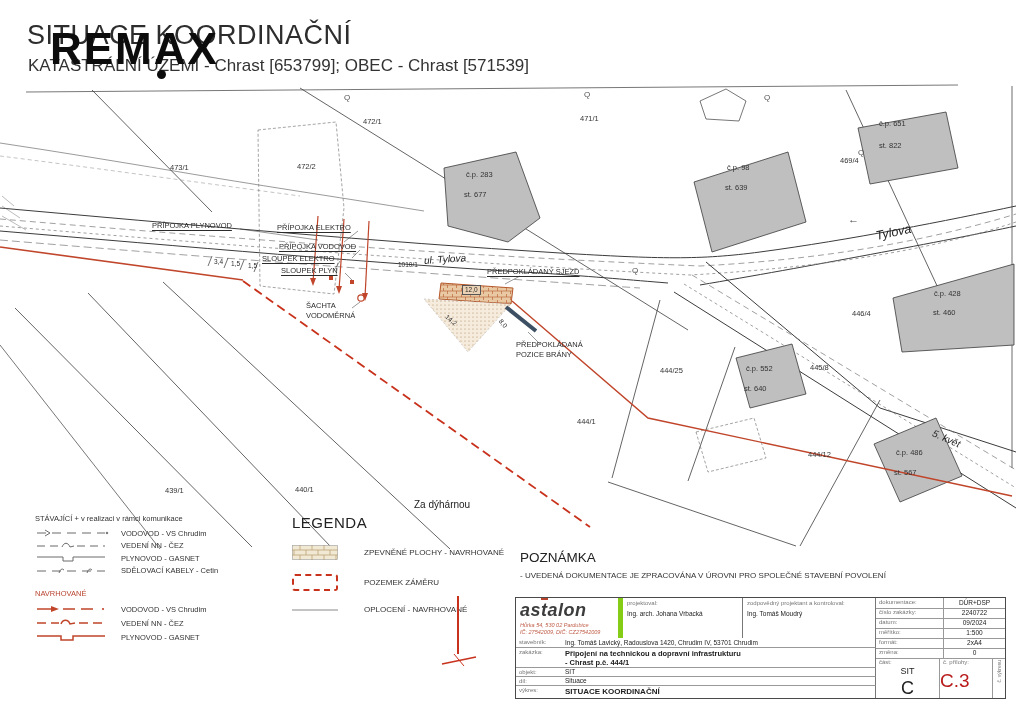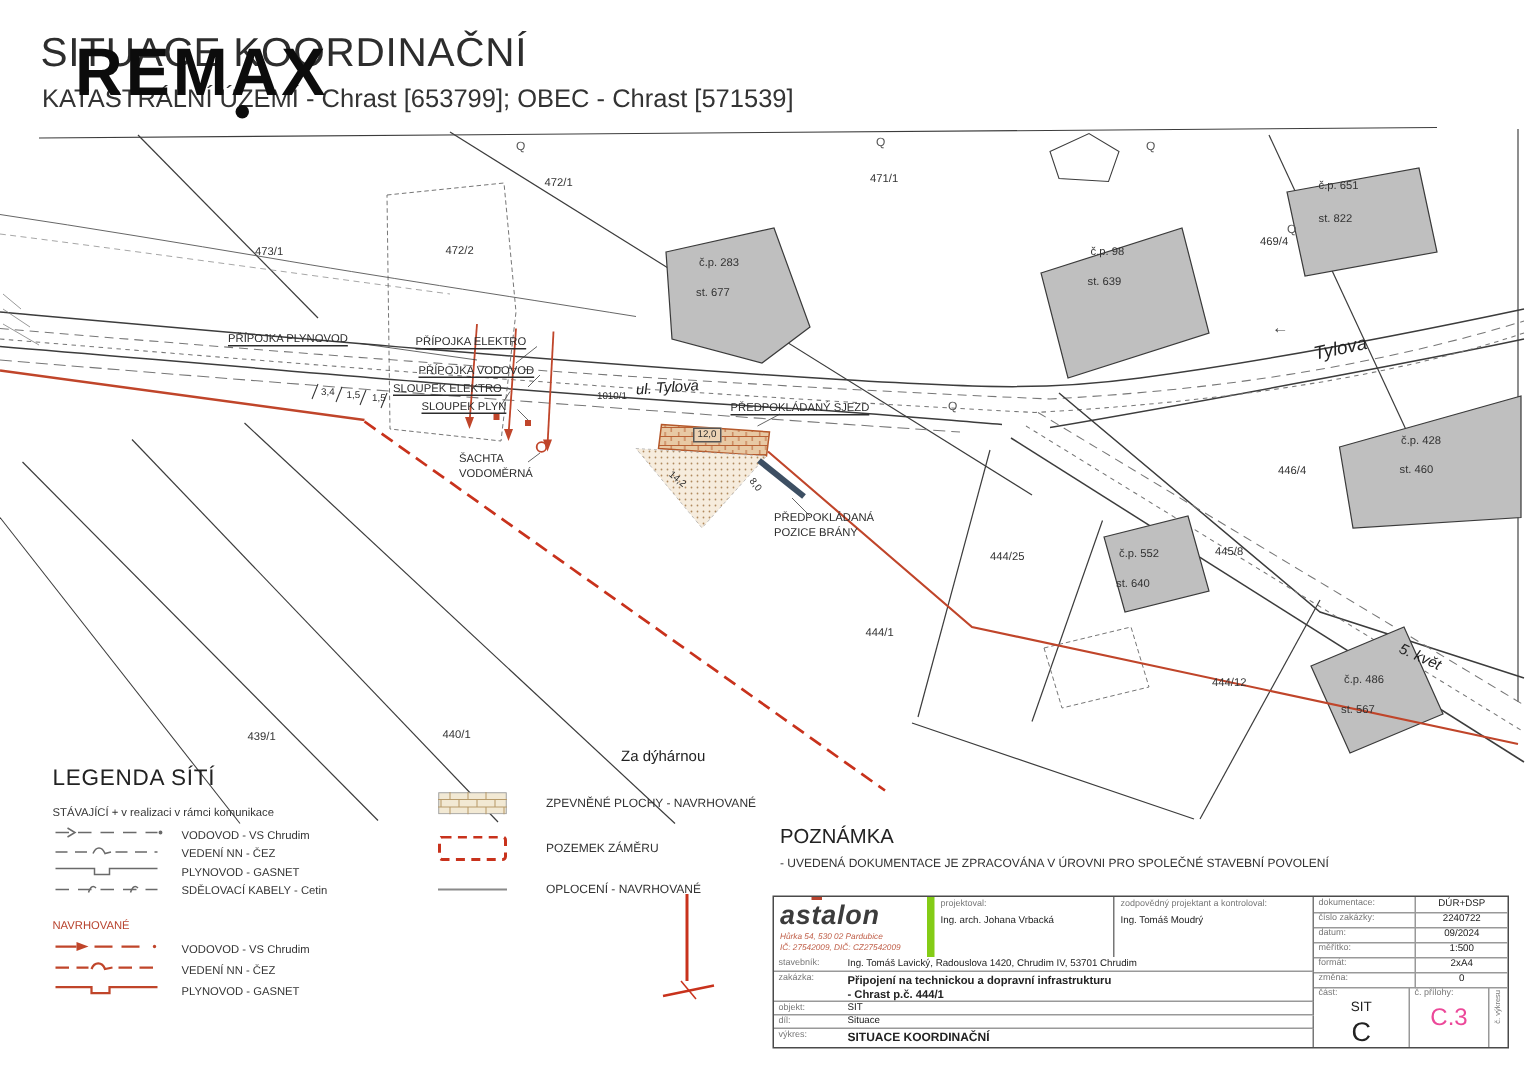--- a/index.html
+++ b/index.html
@@ -57,21 +57,21 @@
   .docrow .dl{width:62px;border-right:1px solid #999;padding:1px 2px 0 3px;}
   .docrow .dv{flex:1;text-align:center;padding-top:1px;}
   .lrow{position:absolute;left:0;width:360px;border-bottom:1px solid #999;display:flex;border-right:1px solid #777;box-sizing:border-box;}
   .lrow .ll{width:44px;flex:none;padding:1px 2px 0 3px;}
   #tb-cast{left:360px;top:60px;width:64px;height:40px;border-right:1px solid #999;}
   #tb-cast .cl{padding:1px 0 0 3px;}
   #tb-cast .cv{text-align:center;font-size:9px;color:#222;}
   #tb-cast .big{text-align:center;font-size:18px;color:#222;margin-top:2px;}
   #tb-pril{left:424px;top:60px;width:53px;height:40px;border-right:1px solid #999;}
   #tb-pril .cl{padding:1px 0 0 3px;}
-  #tb-pril .big{text-align:center;font-size:16px;color:#ec4899;margin-top:4px;}
+  #tb-pril .big{text-align:left;font-size:19px;color:#b91c1c;margin-top:4px;}
   #tb-side{left:477px;top:60px;width:12px;height:40px;}
   #tb-side span{display:block;writing-mode:vertical-rl;transform:rotate(180deg);font-size:5px;color:#777;margin:2px auto 0 auto;}
 </style>
 </head>
 <body>
 
 <div id="page">
 
   <svg id="map-svg" width="1024" height="724" viewBox="0 0 1024 724">
     <defs>
@@ -213,21 +213,20 @@
       <div class="mlabel q" style="left: 858px; top: 148px;">Q</div>
       <div class="mlabel q" style="left: 632px; top: 266px;">Q</div>
     </div>
 
   <div id="hdr-title">SITUACE KOORDINAČNÍ</div>
   <div id="hdr-sub">KATASTRÁLNÍ ÚZEMÍ - Chrast [653799]; OBEC - Chrast [571539]</div>
   <div id="watermark">REMAX</div>
   <div id="wm-dot"></div>
 
   <div id="legend-site">
-    <h2>LEGENDA SÍTÍ</h2>
     <div class="lg-grp">STÁVAJÍCÍ + v realizaci v rámci komunikace</div>
 
     <div class="lg-row">
       <span class="lg-sw">
         <svg width="76" height="10">
             <g stroke="#6a6a6a" stroke-width="1" fill="none">
           <path d="M2 5 H70" stroke-dasharray="9,6"></path>
               <path d="M10 2 L15 5 L10 8"></path>
               <circle cx="72" cy="5" r="0.8" fill="#6a6a6a"></circle>
             </g>
@@ -289,20 +288,21 @@
     <div class="lg-row" style="height:14px">
       <span class="lg-sw">
         <svg width="76" height="10">
             <path d="M2 4 H26 V8 H38 V4 H70" stroke="#c0452a" stroke-width="1.5" fill="none"></path>
           </svg></span>
       <span class="lg-lb">PLYNOVOD - GASNET</span>
     </div>
   </div>
 
   <div id="legend-main">
+    <h2>LEGENDA</h2>
     <div class="lm-row">
       <span class="lm-sw">
         <svg width="46" height="15">
             <rect x="0.5" y="0.5" width="45" height="14" fill="#f2e9d4" stroke="#999" stroke-width="0.6"></rect>
           <path d="M0 5 H46 M0 10 H46 M8 0 V5 M20 0 V5 M32 0 V5 M2 5 V10 M14 5 V10 M26 5 V10 M38 5 V10 M8 10 V15 M20 10 V15 M32 10 V15 M44 10 V15" stroke="#b89b6a" stroke-width="0.7" fill="none"></path>
           </svg>
         </span>
       <span class="lm-lb">ZPEVNĚNÉ PLOCHY - NAVRHOVANÉ</span>
     </div>
     <div class="lm-row">

